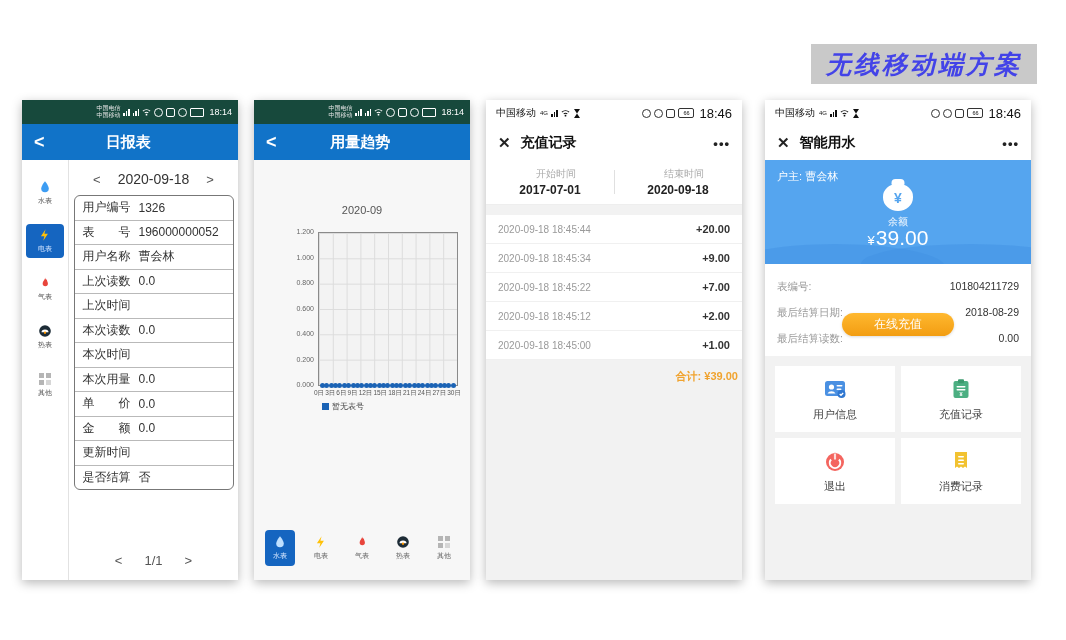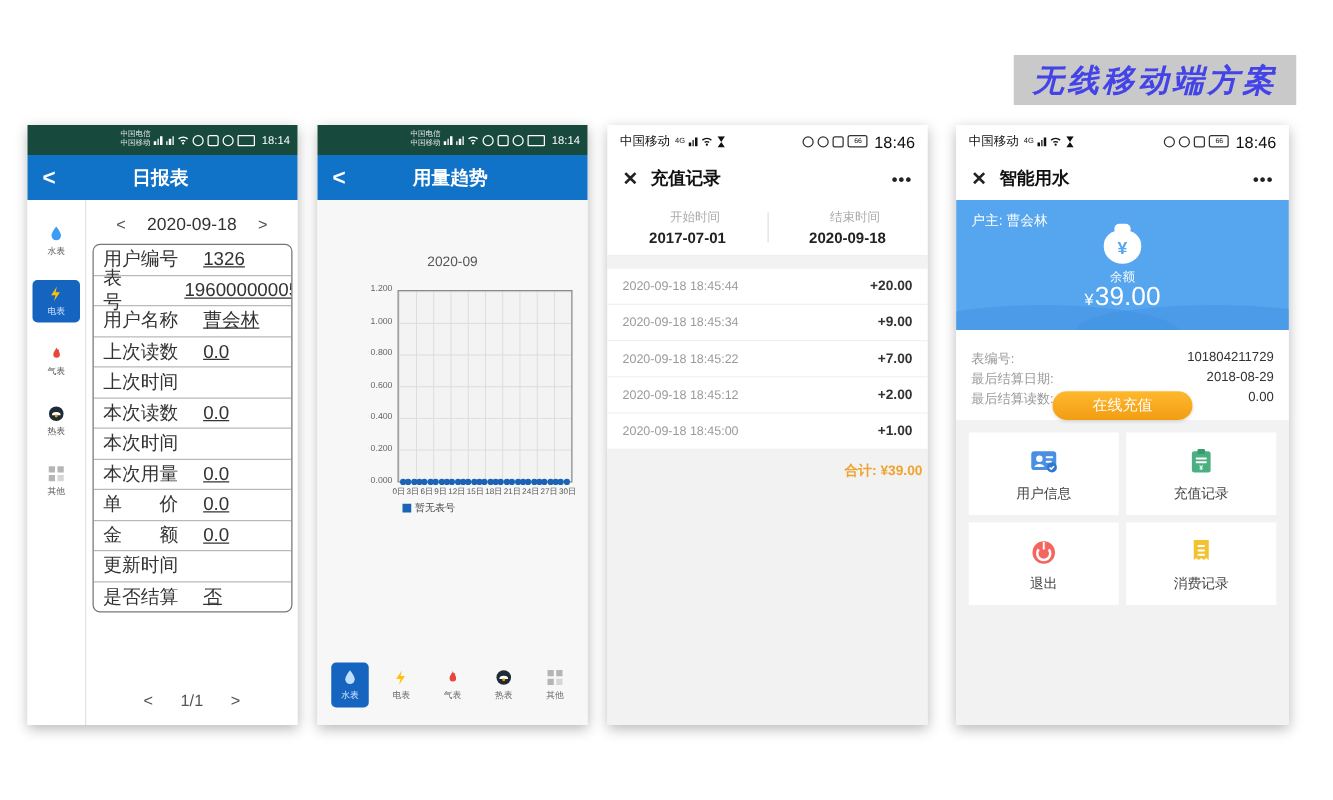--- a/index.html
+++ b/index.html
@@ -42,24 +42,24 @@
              color:#555;width:38px;padding:4px 0;border-radius:4px;}
   .side-item.sel{background:#1565c0;color:#cfe2ff;}
   .icon14{width:14px;height:14px;}
   .other-ic{display:grid;grid-template-columns:5px 5px;grid-gap:2px;width:12px;height:12px;margin:1px;}
   .other-ic i{background:#b5b5b5;display:block;height:5px;}
   .other-ic i:nth-child(4){background:#d6d6d6;}
   .p1-main{flex:1;display:flex;flex-direction:column;align-items:center;position:relative;}
   .datenav{margin-top:11px;display:flex;gap:17px;font-size:14px;color:#333;align-items:center;}
   .datenav .arr{color:#555;font-size:13px;}
   .dtable{margin-top:8px;width:158px;border:1px solid #777;border-radius:6px;overflow:hidden;background:#fff;}
-  .drow{height:23.5px;display:flex;align-items:center;padding:0 8px;font-size:15px;color:#333;
+  .drow{height:23.5px;display:flex;align-items:center;padding:0 8px;font-size:12px;color:#333;
         border-bottom:1px solid #b9b9b9;}
   .drow:last-child{border-bottom:none;}
-  .dval{margin-left:20px;text-decoration:underline;}
+  .dval{margin-left:8px;}
   .pager{position:absolute;bottom:12px;left:50%;transform:translateX(-50%);display:flex;
          gap:22px;font-size:13px;color:#555;}
   
   .p2-body{flex:1;background:#f7f7f7;position:relative;}
   .c-title{padding-top:44px;text-align:center;font-size:11px;color:#555;}
   .chart-wrap{position:relative;margin-top:16px;height:190px;}
   .y-labels{position:absolute;left:0;top:-4px;width:60px;height:160px;display:flex;
             flex-direction:column;justify-content:space-between;align-items:flex-end;
             font-size:7px;color:#666;}
   .plot{position:absolute;left:64px;top:0;width:138px;height:152px;background:#f3f3f3;
@@ -123,21 +123,21 @@
   .bag::before{content:"";position:absolute;top:-5px;left:50%;transform:translateX(-50%);
        width:13px;height:6px;background:#fff;border-radius:4px 4px 1px 1px;}
   .bal-label{position:absolute;top:55px;left:0;right:0;text-align:center;font-size:10px;
        color:rgba(255,255,255,.95);z-index:2;font-family:Liberation Mono, monospace;}
   .bal{position:absolute;top:66px;left:0;right:0;text-align:center;font-size:21px;z-index:2;}
   .bal .cur{font-size:13px;margin-right:1px;}
   .recharge{position:absolute;top:153px;left:50%;transform:translateX(-50%);width:112px;height:23px;
        border-radius:12px;background:linear-gradient(180deg,#ffb82f,#f29d12);color:#fff;
        font-size:12px;display:flex;align-items:center;justify-content:center;z-index:3;
        box-shadow:0 1px 3px rgba(0,0,0,.15);}
-  .infocard{background:#fff;padding:16px 12px 10px;display:flex;flex-direction:column;gap:2px;flex:none;}
+  .infocard{background:#fff;padding:16px 12px 10px;display:flex;flex-direction:column;gap:12px;flex:none;}
   .irow{display:flex;justify-content:space-between;font-size:10.5px;}
   .ilabel{color:#999;}
   .ival{color:#333;}
   .gridwrap{flex:1;padding:10px;display:grid;grid-template-columns:1fr 1fr;gap:6px;align-content:start;}
   .gcard{background:#fff;height:66px;display:flex;flex-direction:column;align-items:center;
          justify-content:center;gap:6px;font-size:11px;color:#444;}
   .icon24{width:24px;height:24px;}
 </style>
 </head>
 <body>

